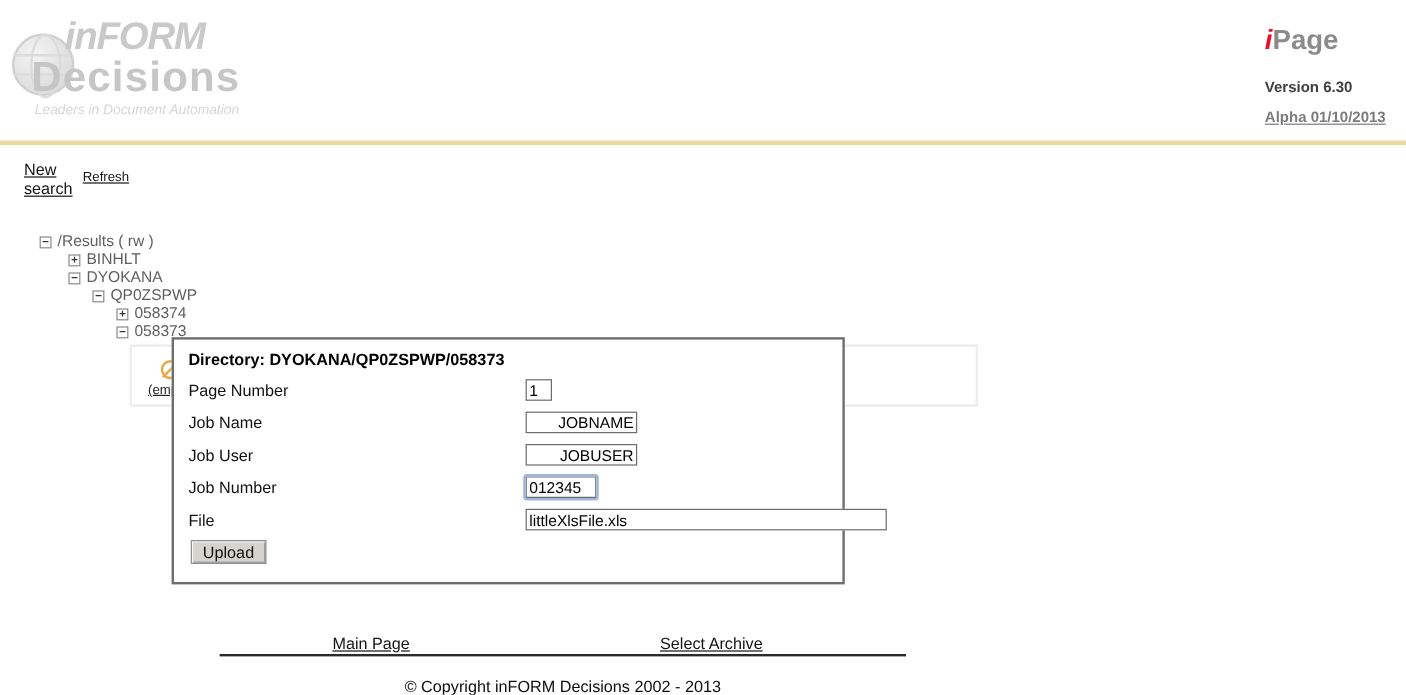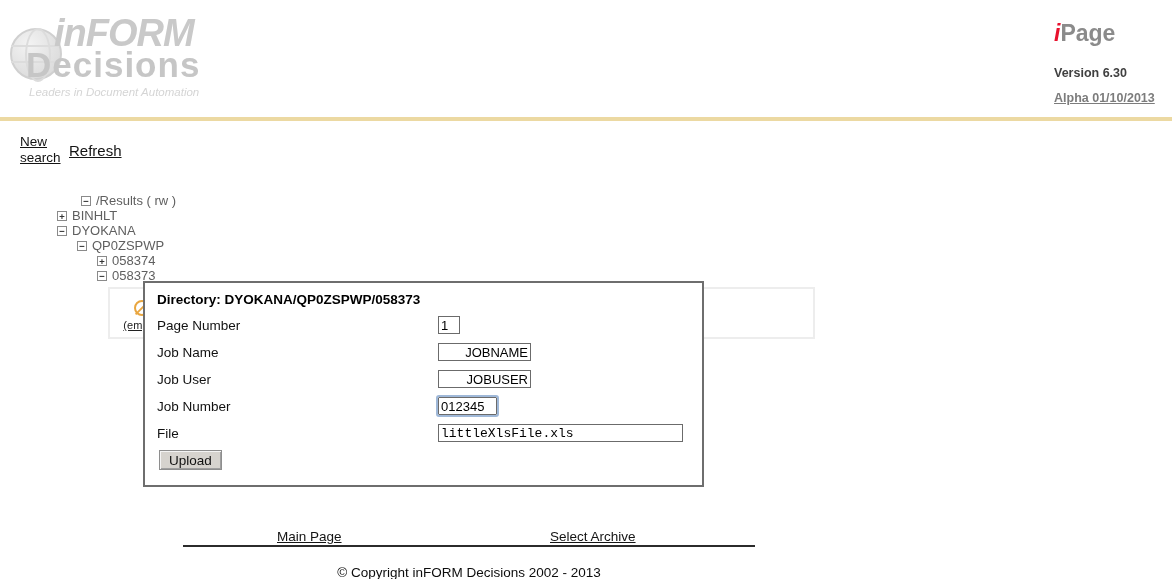--- a/index.html
+++ b/index.html
@@ -19,21 +19,21 @@
   }
   .globe::before {
     content:""; position:absolute; left:13px; top:-2px; width:22px; height:50px;
     border:2px solid #dcdcdc; border-radius:50%;
   }
   .globe::after {
     content:""; position:absolute; left:-1px; top:15px; width:48px; height:14px;
     border-top:2px solid #dcdcdc; border-bottom:2px solid #dcdcdc;
   }
   .brand-top {
-    position:absolute; left:46px; top:0px; font-size:38px; font-weight:bold;
+    position:absolute; left:46px; top:0px; font-size:32px; font-weight:bold;
     font-style:italic; color:#c9c9c9; letter-spacing:-1px; white-space:nowrap;
   }
   .brand-bottom {
     position:absolute; left:18px; top:33px; font-size:35px; font-weight:bold;
     color:#c6c6c6; letter-spacing:1px; white-space:nowrap;
   }
   .tagline {
     position:absolute; left:21px; top:74px; font-size:11.5px; font-style:italic;
     color:#d5d5d5; white-space:nowrap;
   }
@@ -46,26 +46,26 @@
   .pbuild{ margin-top:11px; font-size:12.5px; font-weight:bold; color:#7c7c7c; white-space:nowrap;text-decoration:underline; }
 
   
   .divider { position:absolute; left:0; top:117px; width:1172px; height:4px; background:#ecd9a2; }
 
   
   .new-search {
     position:absolute; left:20px; top:134px; width:50px; display:inline-block;
     font-size:13.5px; line-height:16px;
   }
-  .refresh { position:absolute; left:69px; top:142px; font-size:15px; }
+  .refresh { position:absolute; left:69px; top:142px; font-size:11px; }
 
   
   .tree { position:absolute; left:33px; top:193px; font-size:13px; color:#5f5f5f; }
   .trow { height:15px; line-height:15px; white-space:nowrap; }
-  .lvl0 { padding-left:0;margin-left:48px; } .lvl1 { padding-left:24px; }
+  .lvl0 { padding-left:0; } .lvl1 { padding-left:24px; }
   .lvl2 { padding-left:44px; } .lvl3 { padding-left:64px; }
   .toggle {
     display:inline-block; width:10px; height:10px; border:1px solid #8a8a8a;
     background:#fff; color:#333; font:bold 9px/8px "DejaVu Sans Mono", monospace;
     text-align:center; margin-right:5px; vertical-align:1px; cursor:pointer;
   }
   .tlabel { cursor:pointer; }
 
   
   .result-row {
@@ -93,21 +93,21 @@
     background:#fff; border:2px solid #6e6e6e; z-index:2;
   }
   .dtitle { position:absolute; left:12px; top:9px; font-size:13.5px; font-weight:bold; color:#000; white-space:nowrap; }
   .drow { position:absolute; left:12px; width:540px; height:20px; }
   .r0 { top:33px; } .r1 { top:60px; } .r2 { top:87px; } .r3 { top:114px; } .r4 { top:141px; }
   .dlabel { font-size:13.5px; line-height:19px; color:#111; }
   .dinput {
     position:absolute; left:281px; top:0; height:18px; border:1px solid #6b6b6b;
     background:#fff; font:13px "Liberation Sans", sans-serif; color:#000; padding:0 2px;
   }
-  .w-tiny { width:22px; } .w-small { width:93px;text-align:right; } .w-mid { width:59px; } .w-wide { width:245px;font-family:Liberation Mono, monospace; }
+  .w-tiny { width:22px; } .w-small { width:93px;text-align:right; } .w-mid { width:59px; } .w-wide { width:301px; }
   .focused { outline:2px solid #9fb8d8; border-radius:1px; }
   .upload-btn {
     position:absolute; left:14px; top:167px; height:20px; padding:0 9px;
     font:13.5px "Liberation Sans", sans-serif; color:#111;
     background:#d6d3ce; border:1px solid #8e8e8e;
     box-shadow:inset 1px 1px 0 #f4f4f4, inset -1px -1px 0 #9f9f9f;
     cursor:pointer;
   }
 
   

